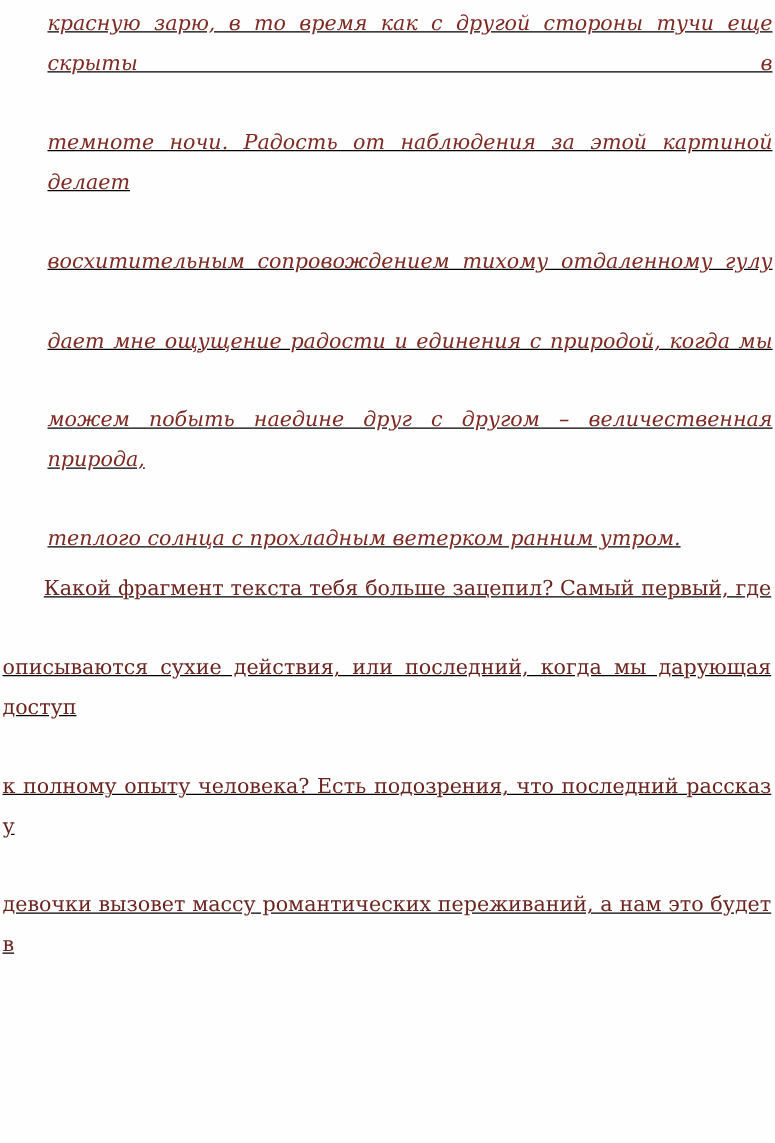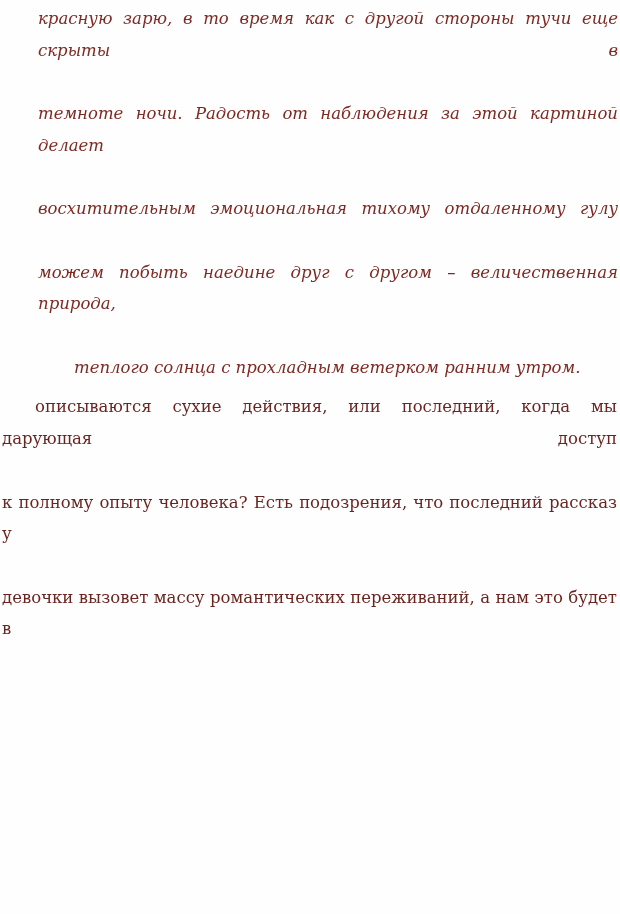--- a/index.html
+++ b/index.html
@@ -3,25 +3,26 @@
 <meta charset="utf-8">
 <style>
   html,body { margin:0; padding:0; background:#e8e8e8; }
   .page {
     position:relative;
     width:620px; height:914px;
     margin:0 auto;
     background:var(--background-color,#fff);
     overflow:hidden;
     font-family:"DejaVu Serif","Liberation Serif",serif;
+    text-decoration:underline;
   }
   
   .jline { text-align:justify; }
   .jline:not(.last)::after { content:""; display:inline-block; width:100%; height:0; }
-  .jline.last { text-align:left;margin-left:36px; }
+  .jline.last { text-align:left; }
 
   .quote-block {
     margin:3px 2px 0 38px;
     font-size:16.5px; line-height:31.7px;
     font-style:italic;
     color:var(--quote-color,#7e2a23);
   }
   .body-text {
     margin:8px 3px 0 2px;
     font-size:16.5px; line-height:31.7px;
@@ -29,26 +30,28 @@
   }
   .para .jline:first-child { text-indent:33px; }
 </style>
 </head>
 <body>
 
 <div class="page" style="--background-color: #fefefe; --quote-color: #7e2a23; --body-color: #6b2520; --heading-color: #14100e; --epigraph-color: #1b1815; --attribution-color: #1b1815; --page_number-color: #2a2623;">
   <div class="quote-block">
       <div class="jline">красную зарю, в то время как с другой стороны тучи еще скрыты в</div>
       <div class="jline">темноте ночи. Радость от наблюдения за этой картиной делает</div>
-      <div class="jline">восхитительным эмоциональная тихому отдаленному гулу</div>
+      <div class="jline">восхитительным сопровождением тихому отдаленному гулу</div>
+      <div class="jline">дает мне ощущение радости и единения с природой, когда мы</div>
       <div class="jline">можем побыть наедине друг с другом – величественная природа,</div>
       <div class="jline last">теплого солнца с прохладным ветерком ранним утром.</div>
     </div>
 
   <div class="body-text">
       <div class="para">
+        <div class="jline">Какой фрагмент текста тебя больше зацепил? Самый первый, где</div>
         <div class="jline">описываются сухие действия, или последний, когда мы дарующая доступ</div>
         <div class="jline">к полному опыту человека? Есть подозрения, что последний рассказ у</div>
         <div class="jline">девочки вызовет массу романтических переживаний, а нам это будет в</div>
       </div>
     </div>
 
 </div>
 
 </body></html>

